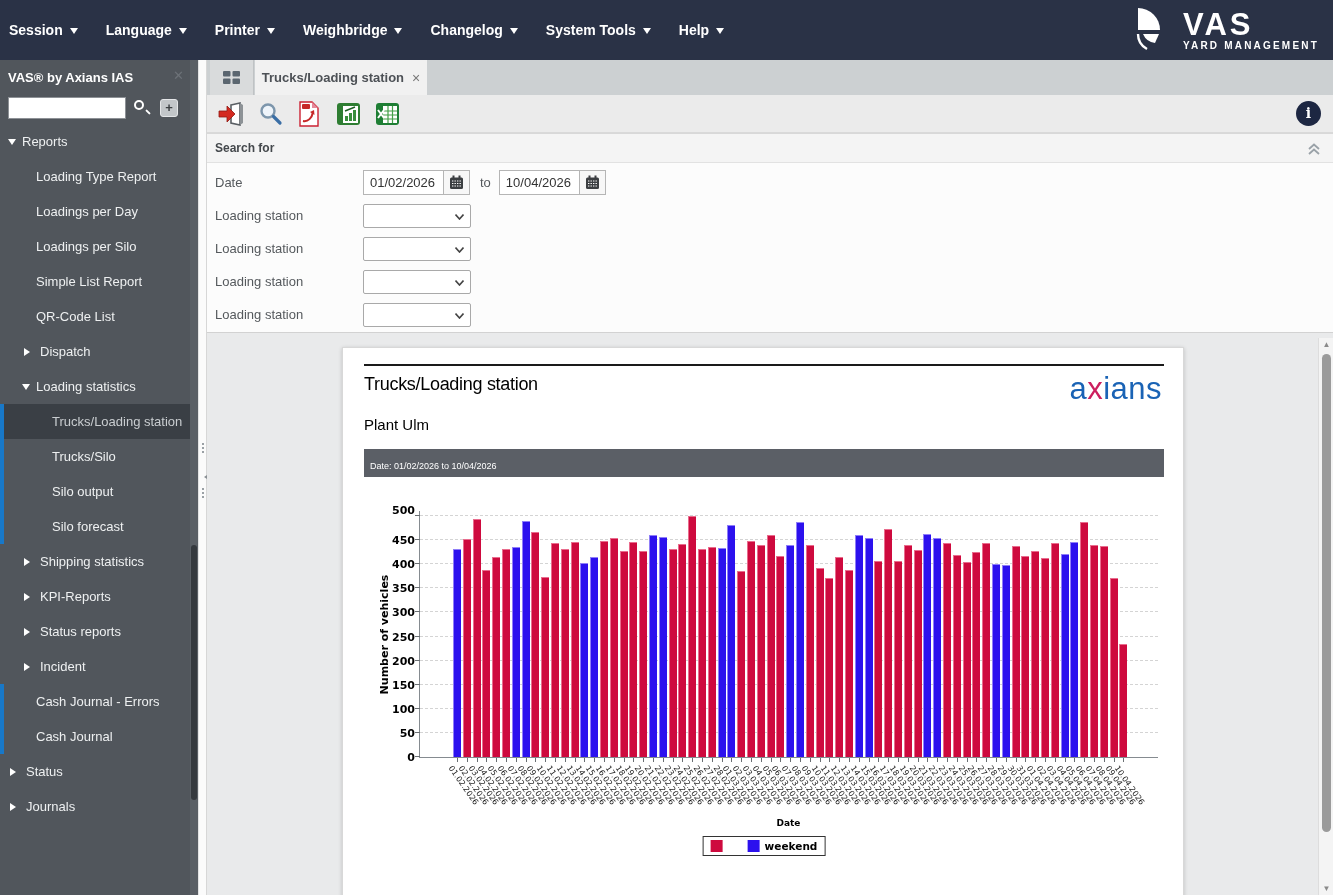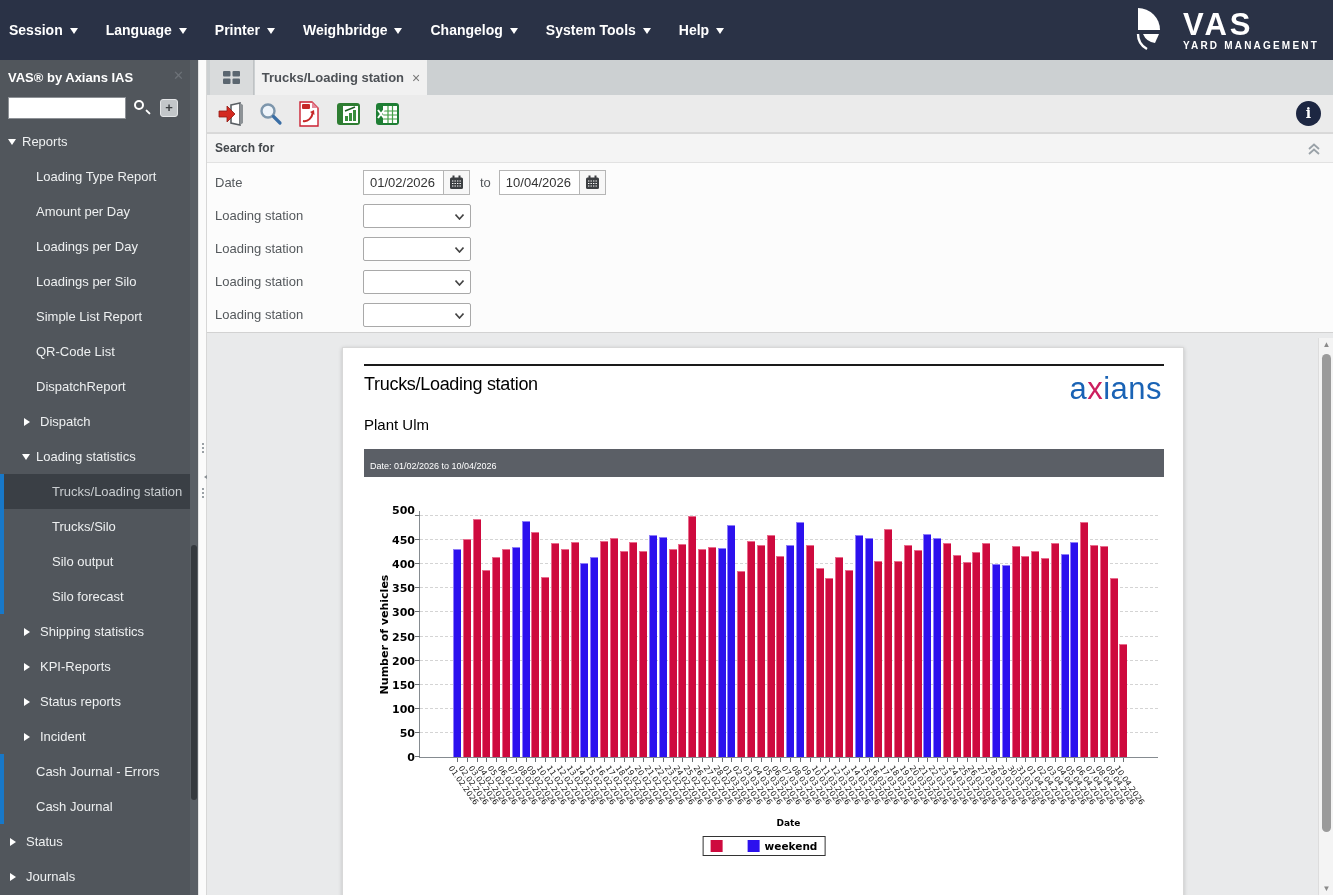--- a/index.html
+++ b/index.html
@@ -165,46 +165,36 @@
           <span>Reports</span>
         </div>
         <div class="tree-row">
           <span style="width: 22px; flex: 0 0 auto;"></span>
           <span style="width: 14px;"></span>
           <span>Loading Type Report</span>
         </div>
         <div class="tree-row">
           <span style="width: 22px; flex: 0 0 auto;"></span>
           <span style="width: 14px;"></span>
-          <span>Amount per Day</span>
-        </div>
-        <div class="tree-row">
-          <span style="width: 22px; flex: 0 0 auto;"></span>
-          <span style="width: 14px;"></span>
           <span>Loadings per Day</span>
         </div>
         <div class="tree-row">
           <span style="width: 22px; flex: 0 0 auto;"></span>
           <span style="width: 14px;"></span>
           <span>Loadings per Silo</span>
         </div>
         <div class="tree-row">
           <span style="width: 22px; flex: 0 0 auto;"></span>
           <span style="width: 14px;"></span>
           <span>Simple List Report</span>
         </div>
         <div class="tree-row">
           <span style="width: 22px; flex: 0 0 auto;"></span>
           <span style="width: 14px;"></span>
           <span>QR-Code List</span>
-        </div>
-        <div class="tree-row">
-          <span style="width: 22px; flex: 0 0 auto;"></span>
-          <span style="width: 14px;"></span>
-          <span>DispatchReport</span>
         </div>
         <div class="tree-row">
           <span style="width: 22px; flex: 0 0 auto;"></span>
           <span class="arr-right"></span>
           <span style="width: 6px;"></span>
           <span>Dispatch</span>
         </div>
         <div class="tree-row">
           <span style="width: 22px; flex: 0 0 auto;"></span>
           <span class="arr-down"></span>

